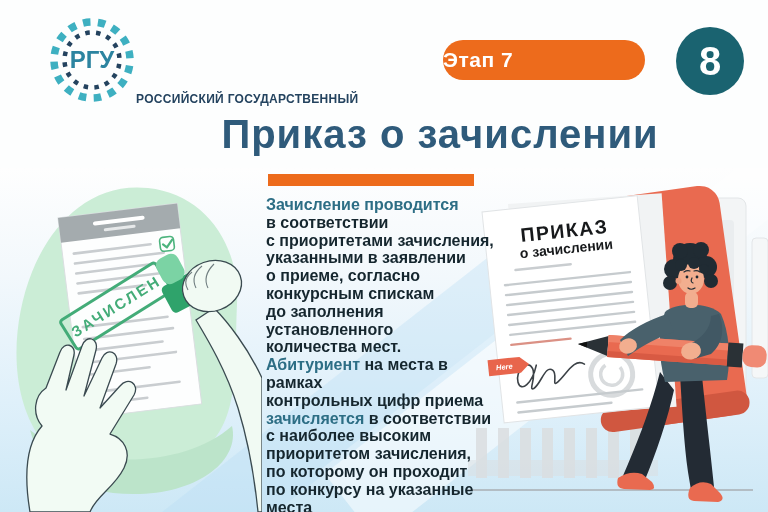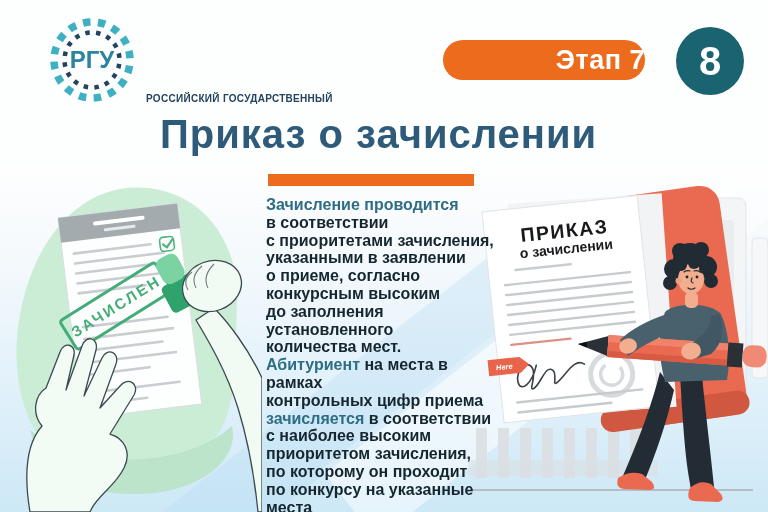--- a/index.html
+++ b/index.html
@@ -12,30 +12,30 @@
   
   .scene{position:absolute;left:0;top:168px;width:768px;height:344px;overflow:hidden;
     background:linear-gradient(180deg,#FEFEFE 0%,#F2F8FC 32%,#DFF0FA 68%,#CDE8F6 100%);}
   .stripe{position:absolute;transform:rotate(-38deg);}
   .s1{left:300px;top:150px;width:460px;height:90px;background:rgba(255,255,255,.5);}
   .s2{left:60px;top:230px;width:520px;height:70px;background:rgba(182,222,244,.35);}
   .s3{left:470px;top:60px;width:400px;height:60px;background:rgba(255,255,255,.35);}
   
   .logo{position:absolute;left:48px;top:16px;display:flex;align-items:flex-end;}
   .logo-mark{width:88px;height:88px;position:relative;}
-  .logo-name{margin-left:10px;margin-top:6px;font-size:10px;font-weight:bold;color:#24435F;
+  .logo-name{margin-top:6px;font-size:12px;font-weight:bold;color:#24435F;
     line-height:10.5px;letter-spacing:.3px;}
   .stage-pill{position:absolute;left:443px;top:40px;width:202px;height:40px;border-radius:20px;
-    background:var(--orange);color:#fff;font-size:27px;font-weight:bold;text-align:right;
+    background:var(--orange);color:#fff;font-size:21px;font-weight:bold;text-align:left;
     line-height:40px;letter-spacing:.5px;}
   .num-circle{position:absolute;left:676px;top:27px;width:68px;height:68px;border-radius:50%;
     background:var(--teal-dark);color:#fff;font-size:40px;font-weight:bold;text-align:center;
     line-height:68px;}
   
-  .title{position:absolute;left:160px;top:112px;width:560px;margin:0;
+  .title{position:absolute;left:160px;top:112px;width:560px;text-align:center;margin:0;
     font-size:40px;font-weight:800;color:var(--title-blue);letter-spacing:1px;}
   .orange-rule{position:absolute;left:268px;top:174px;width:206px;height:12px;background:var(--orange);}
   
   .body-text{position:absolute;left:266px;top:196px;width:242px;margin:0;
     font-size:16px;font-weight:bold;line-height:17.8px;color:var(--body-text);
     white-space:pre-line;z-index:5;}
   .body-text .accent{color:var(--accent-text);}
   
   .illus-left{position:absolute;left:0;top:172px;width:262px;height:340px;z-index:3;}
   .illus-right{position:absolute;left:468px;top:160px;width:300px;height:352px;z-index:3;}
@@ -69,21 +69,21 @@
   <div class="num-circle">8</div>
 
   <h1 class="title">Приказ о зачислении</h1>
   <div class="orange-rule"></div>
 
   <p class="body-text"><span class="accent">Зачисление проводится
 </span><span>в соответствии
 с приоритетами зачисления,
 указанными в заявлении
 о приеме, согласно
-конкурсным высоким
+конкурсным спискам
 до заполнения
 установленного
 количества мест.
 </span><span class="accent">Абитуриент</span><span> на места в рамках
 контрольных цифр приема
 </span><span class="accent">зачисляется</span><span> в соответствии
 с наиболее высоким
 приоритетом зачисления,
 по которому он проходит
 по конкурсу на указанные

